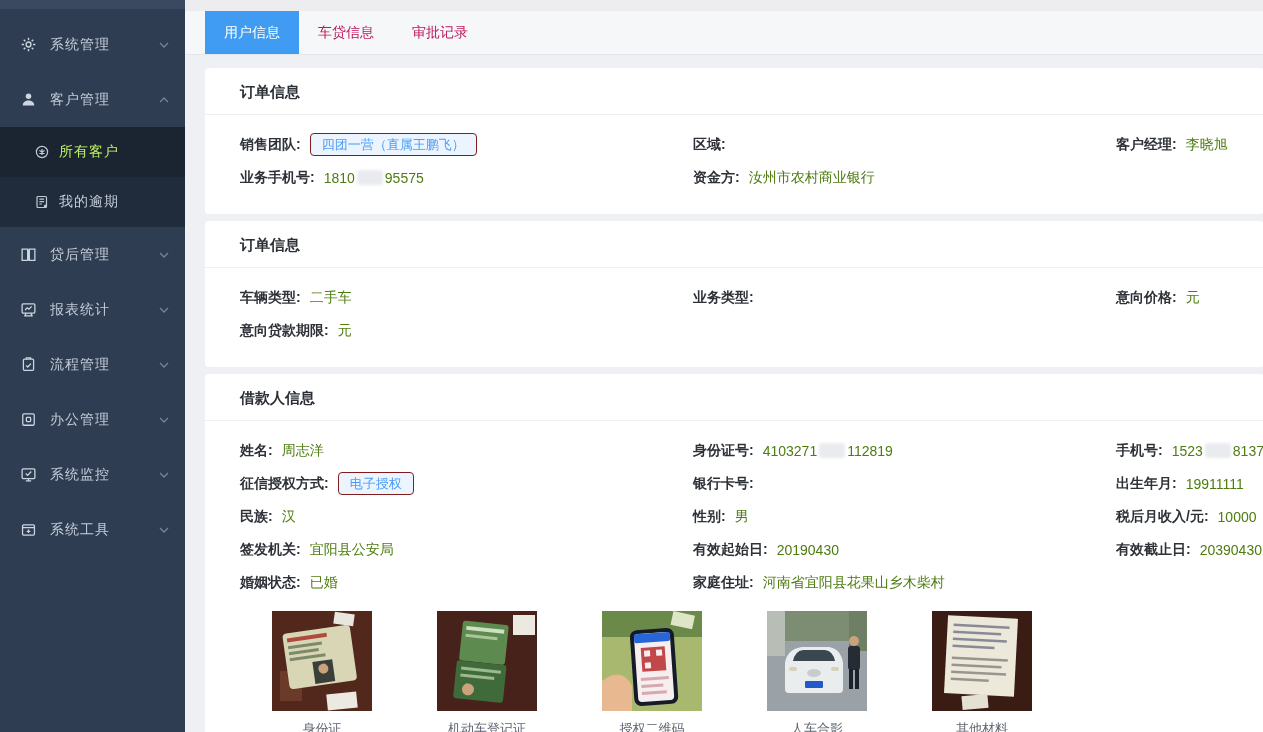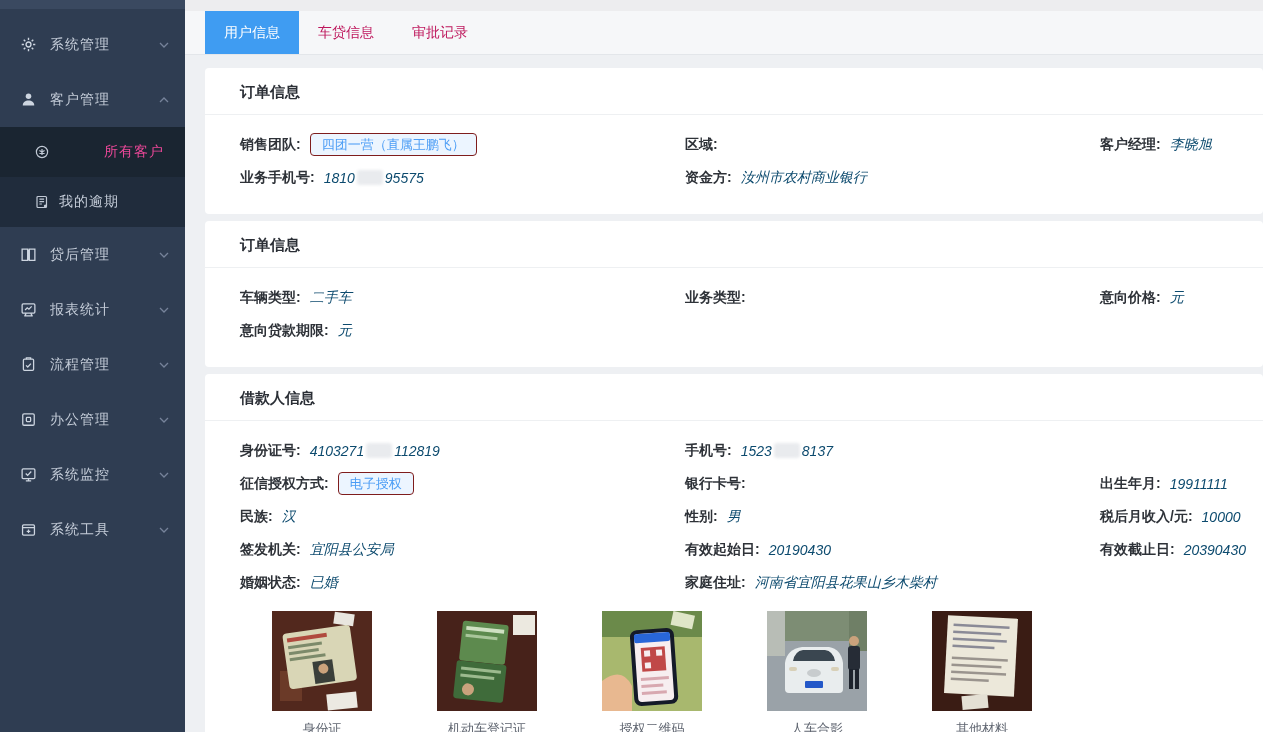--- a/index.html
+++ b/index.html
@@ -12,42 +12,42 @@
   .sidebar-top-strip { height:9px; background:#3a4960; }
   .nav { padding-top:8px; }
   .nav-item { display:flex; align-items:center; height:55px; padding:0 16px 0 20px; cursor:pointer; font-size:14px; }
   .nav-item .nav-icon { width:17px; height:17px; margin-right:13px; display:inline-flex; color:#cdd5e0; }
   .nav-item .nav-icon svg { width:17px; height:17px; }
   .nav-label { color:#c4ccd8; letter-spacing:1px; }
   .chevron { margin-left:auto; color:#76839a; display:inline-flex; }
   .submenu { background:#202c3c; }
   .sub-item { display:flex; align-items:center; height:50px; padding-left:34px; font-size:14px; cursor:pointer; }
   .sub-item.active { background:#1a2531; }
-  .sub-item.active .nav-label { color:#ec4899;margin-left:45px; }
+  .sub-item.active .nav-label { color:#bef264; }
   .sub-item .nav-icon { width:16px; height:16px; margin-right:9px; display:inline-flex; color:#c2cad6; }
   .sub-item .nav-icon svg { width:16px; height:16px; }
   .sub-item.no-icon { padding-left:59px; }
 
   
   .content { flex:1; display:flex; flex-direction:column; background:#eef0f3; }
   .top-strip { height:11px; background:#ededef; }
   .tabbar { display:flex; height:44px; background:#f6f7f9; border-bottom:1px solid #e3e6ea; padding-left:20px; }
   .tab { width:94px; display:flex; align-items:center; justify-content:center; font-size:14px;
          color:#be185d; cursor:pointer; }
   .tab.active { background:#3f9cf2; color:#ffffff; }
 
   .scroll-area { flex:1; overflow:hidden; padding-top:13px; }
   .card { background:#ffffff; border-radius:4px; margin:0 0 7px 20px; }
   .card-header { padding:15px 35px 12px; border-bottom:1px solid #eef0f2; }
   .card-title { font-size:15px; font-weight:bold; color:#2b2f36; }
   .card-body { padding:13px 0 20px 35px; }
-  .field-row { display:grid; grid-template-columns:445px 415px 1fr; min-height:33px; align-items:center; }
+  .field-row { display:grid; grid-template-columns:445px 415px 1fr; min-height:33px; align-items:center;gap:8px; }
   .field { display:flex; align-items:center; font-size:14px; white-space:nowrap; }
   .label { font-weight:bold; color:#2e3238; margin-right:9px; }
-  .value { color:#0c4a6e;font-style:italic; }
+  .value { color:#4d7c0f; }
   .tag { background:#ecf5ff; border:1px solid #7f1d1d; color:#4a9cf5; font-size:13px;
          padding:3px 11px; border-radius:4px; line-height:1.2; }
   .censor { display:inline-block; width:26px; height:15px; background:#e9ebee; border-radius:3px;
             filter:blur(1.5px); vertical-align:-2px; margin:0 2px; }
 
   
   .attachments { display:flex; gap:65px; padding-left:32px; margin-top:12px; }
   .attachment { width:100px; text-align:center; }
   .thumb { width:100px; height:100px; display:block; cursor:pointer; }
   .att-caption { font-size:13px; color:#5f6570; margin-top:9px; }
@@ -283,20 +283,24 @@
           </div>
         </div>
       </section>
 
       <section class="card">
         <div class="card-header">
           <span class="card-title">借款人信息</span>
         </div>
         <div class="card-body">
           <div class="field-row">
+            <div class="field">
+              <span class="label">姓名:</span>
+              <span class="value">周志洋</span>
+            </div>
             <div class="field">
               <span class="label">身份证号:</span>
               <span class="value"><span>4103271</span><span class="censor"></span><span>112819</span></span>
             </div>
             <div class="field">
               <span class="label">手机号:</span>
               <span class="value"><span>1523</span><span class="censor"></span><span>8137</span></span>
             </div>
           </div>
           <div class="field-row">

